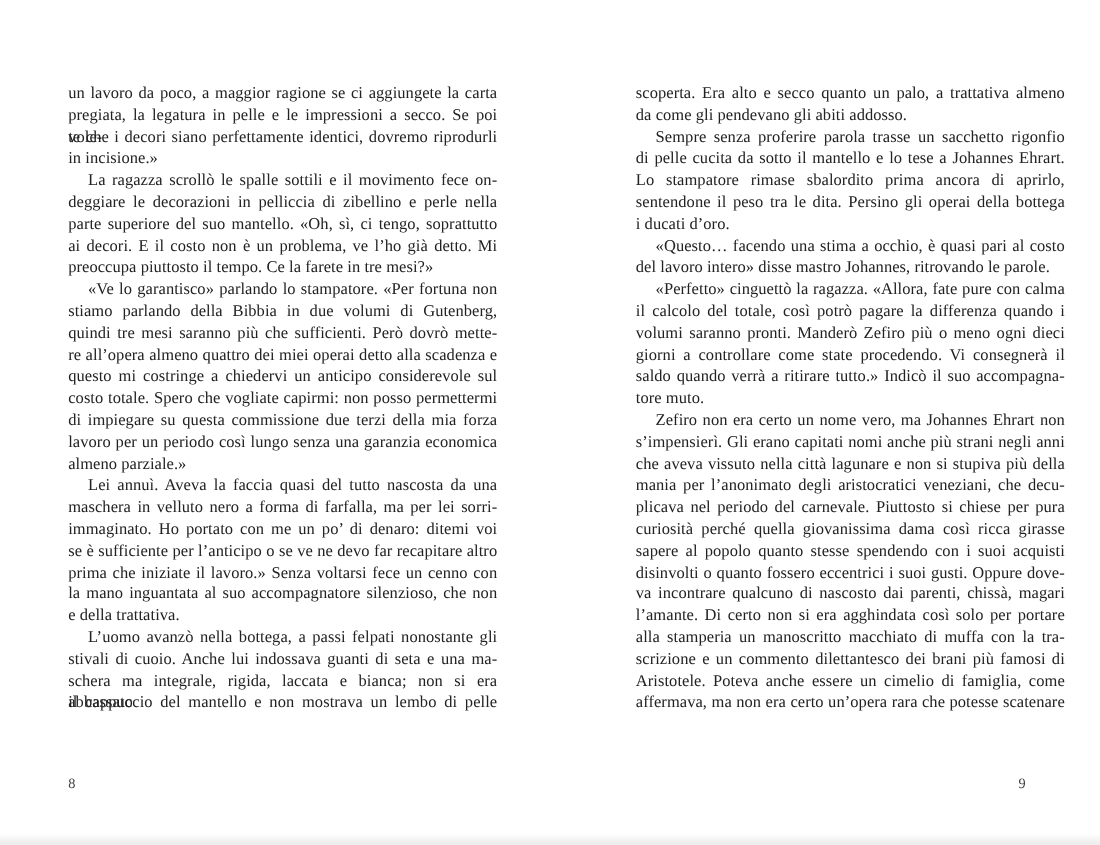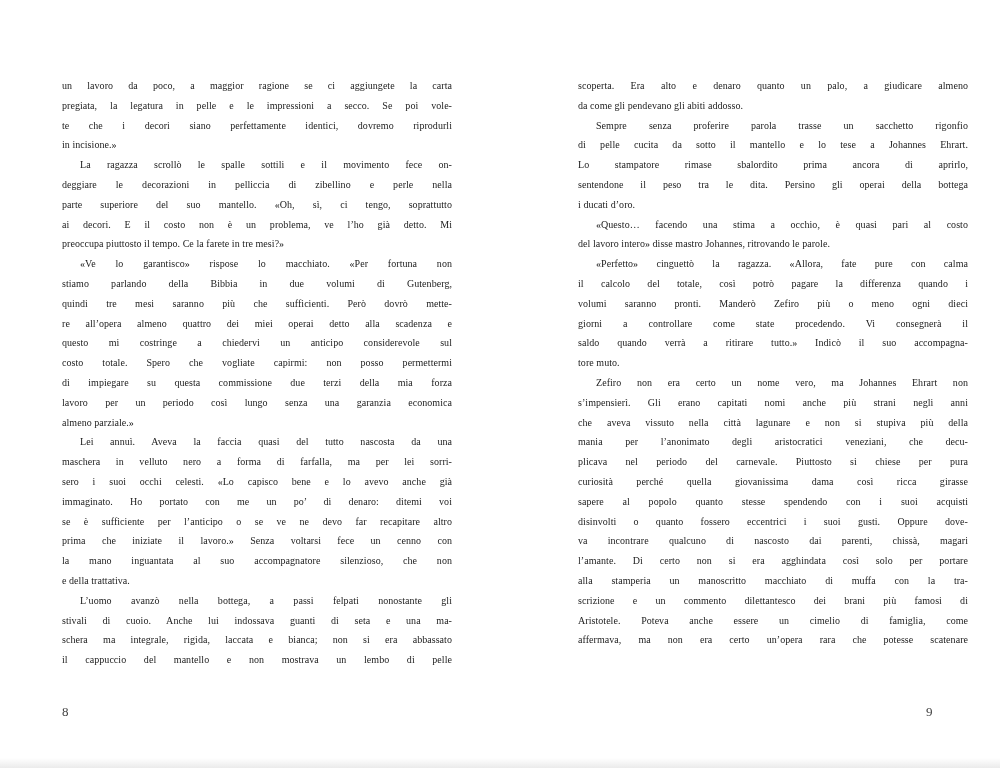--- a/index.html
+++ b/index.html
@@ -23,21 +23,21 @@
   .page {
     position: absolute;
     top: 76px;
     width: 390px;
     height: 660px;
   }
   .page-left  { left: 62px; }
   .page-right { left: 578px; }
   .text-block {
     width: 100%;
-    font-size: 10px;
+    font-size: 15px;
     line-height: 19.8px;
     letter-spacing: 0.05px;
   }
   .line {
     height: 19.8px;
     text-align: justify;
     text-align-last: justify;
     white-space: normal;
     overflow: visible;
   }
@@ -74,48 +74,47 @@
     <div class="text-block">
         <div class="line">un lavoro da poco, a maggior ragione se ci aggiungete la carta</div>
         <div class="line">pregiata, la legatura in pelle e le impressioni a secco. Se poi vole-</div>
         <div class="line">te che i decori siano perfettamente identici, dovremo riprodurli</div>
         <div class="line end">in incisione.»</div>
         <div class="line indent">La ragazza scrollò le spalle sottili e il movimento fece on-</div>
         <div class="line">deggiare le decorazioni in pelliccia di zibellino e perle nella</div>
         <div class="line">parte superiore del suo mantello. «Oh, sì, ci tengo, soprattutto</div>
         <div class="line">ai decori. E il costo non è un problema, ve l’ho già detto. Mi</div>
         <div class="line end">preoccupa piuttosto il tempo. Ce la farete in tre mesi?»</div>
-        <div class="line indent">«Ve lo garantisco» rispose lo macchiato. «Per fortuna non</div>
+        <div class="line indent">«Ve lo garantisco» parlando lo stampatore. «Per fortuna non</div>
         <div class="line">stiamo parlando della Bibbia in due volumi di Gutenberg,</div>
         <div class="line">quindi tre mesi saranno più che sufficienti. Però dovrò mette-</div>
         <div class="line">re all’opera almeno quattro dei miei operai detto alla scadenza e</div>
         <div class="line">questo mi costringe a chiedervi un anticipo considerevole sul</div>
         <div class="line">costo totale. Spero che vogliate capirmi: non posso permettermi</div>
         <div class="line">di impiegare su questa commissione due terzi della mia forza</div>
         <div class="line">lavoro per un periodo così lungo senza una garanzia economica</div>
         <div class="line end">almeno parziale.»</div>
         <div class="line indent">Lei annuì. Aveva la faccia quasi del tutto nascosta da una</div>
         <div class="line">maschera in velluto nero a forma di farfalla, ma per lei sorri-</div>
-        <div class="line">sero i suoi occhi celesti. «Lo capisco bene e lo avevo anche già</div>
         <div class="line">immaginato. Ho portato con me un po’ di denaro: ditemi voi</div>
         <div class="line">se è sufficiente per l’anticipo o se ve ne devo far recapitare altro</div>
         <div class="line">prima che iniziate il lavoro.» Senza voltarsi fece un cenno con</div>
         <div class="line">la mano inguantata al suo accompagnatore silenzioso, che non</div>
         <div class="line end">e della trattativa.</div>
         <div class="line indent">L’uomo avanzò nella bottega, a passi felpati nonostante gli</div>
         <div class="line">stivali di cuoio. Anche lui indossava guanti di seta e una ma-</div>
         <div class="line">schera ma integrale, rigida, laccata e bianca; non si era abbassato</div>
         <div class="line">il cappuccio del mantello e non mostrava un lembo di pelle</div>
       </div>
     <div class="folio folio-left">8</div>
   </section>
 
   <section class="page page-right">
     <div class="text-block">
-        <div class="line">scoperta. Era alto e denaro quanto un palo, a giudicare almeno</div>
+        <div class="line">scoperta. Era alto e secco quanto un palo, a trattativa almeno</div>
         <div class="line end">da come gli pendevano gli abiti addosso.</div>
         <div class="line indent">Sempre senza proferire parola trasse un sacchetto rigonfio</div>
         <div class="line">di pelle cucita da sotto il mantello e lo tese a Johannes Ehrart.</div>
         <div class="line">Lo stampatore rimase sbalordito prima ancora di aprirlo,</div>
         <div class="line">sentendone il peso tra le dita. Persino gli operai della bottega</div>
         <div class="line end">i ducati d’oro.</div>
         <div class="line indent">«Questo… facendo una stima a occhio, è quasi pari al costo</div>
         <div class="line end">del lavoro intero» disse mastro Johannes, ritrovando le parole.</div>
         <div class="line indent">«Perfetto» cinguettò la ragazza. «Allora, fate pure con calma</div>
         <div class="line">il calcolo del totale, così potrò pagare la differenza quando i</div>

